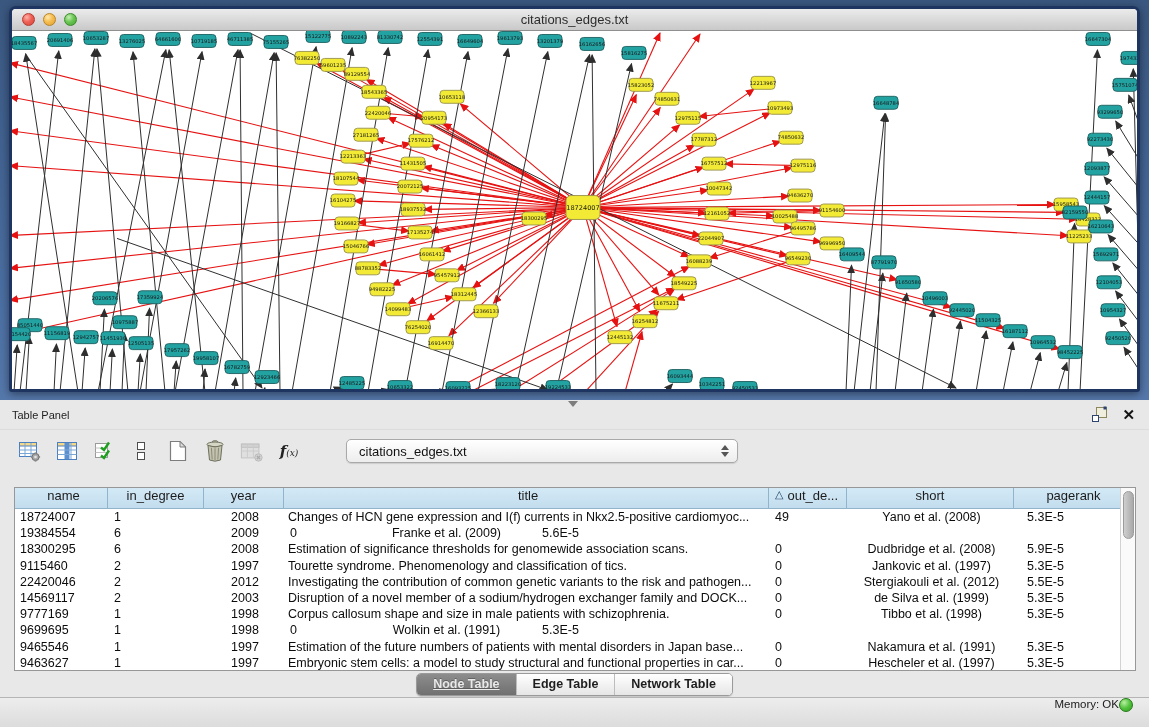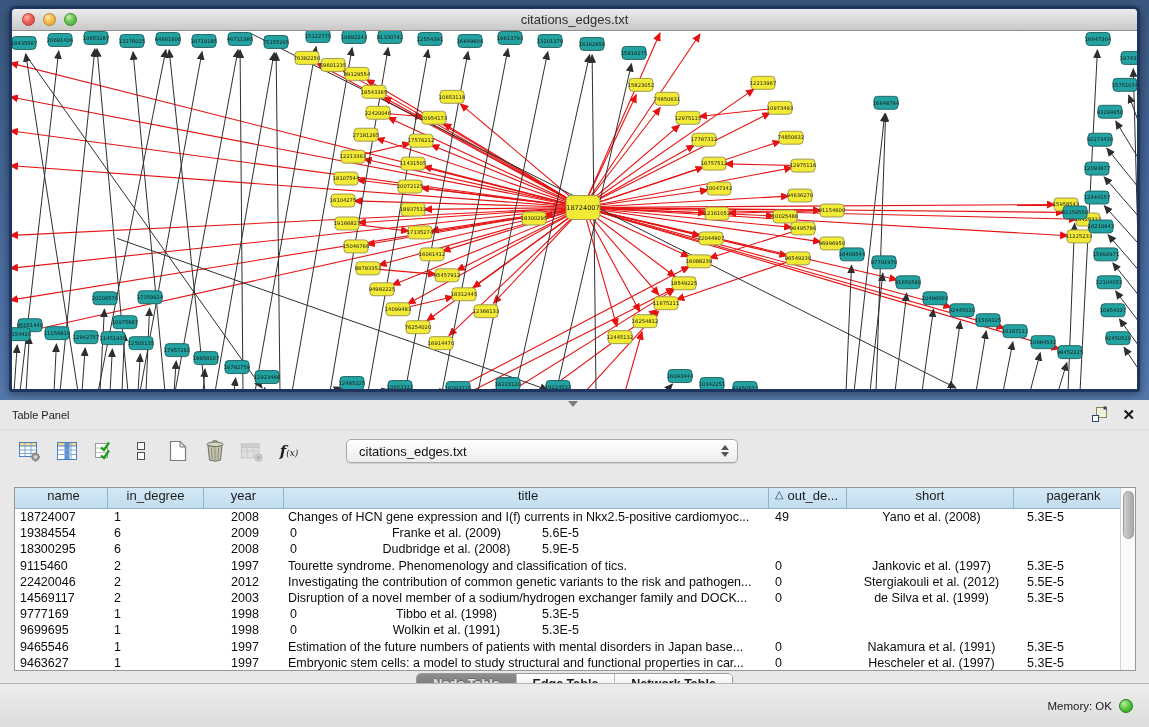--- a/index.html
+++ b/index.html
@@ -74,23 +74,23 @@
 
   .tabsbar { position:absolute; left:0; top:273px; width:100%; display:flex; justify-content:center; }
   .segmented { display:flex; border:1px solid #9a9a9a; border-radius:5px; overflow:hidden;
     background:#fff; box-shadow:0 1px 1px rgba(0,0,0,.15); }
   .tab { font-size:12.5px; font-weight:bold; color:#1e1e1e; padding:3px 16px 4px;
     background:linear-gradient(#ffffff,#e6e6e6); border-left:1px solid #bdbdbd; cursor:default; }
   .tab:first-child { border-left:none;text-decoration:underline; }
   .tab.active { background:linear-gradient(#8d8d8d,#707070); color:#e9e9e9; text-shadow:0 -1px 0 rgba(0,0,0,.25); }
 
   
-  .statusbar { position:absolute; left:0; bottom:0; width:1149px; height:44px;
+  .statusbar { position:absolute; left:0; bottom:0; width:1149px; height:30px;
     background:linear-gradient(#ededed,#dcdcdc); border-top:1px solid #b5b5b5;
-    display:flex; align-items:center; justify-content:flex-end; padding-right:16px; gap:7px; }
+    display:flex; justify-content:flex-end; padding-right:16px; }
   .mem-label { font-size:11.5px; color:#202020; }
   .mem-dot { width:14px; height:14px; border-radius:50%;
     background:radial-gradient(circle at 35% 30%, #b8f0a0, #52c23e 50%, #2f9e20); border:1px solid #247a16; }
 </style>
 </head>
 <body>
 
 <div class="desktop">
   <div class="net-window">
     <div class="titlebar">
@@ -643,20 +643,21 @@
             <div class="td c1">6</div>
             <div class="td c2">2009</div>
             <div class="td c4">0</div>
             <div class="td c5">Franke et al. (2009)</div>
             <div class="td c6">5.6E-5</div>
           </div>
           <div class="tr">
             <div class="td c0">18300295</div>
             <div class="td c1">6</div>
             <div class="td c2">2008</div>
+            <div class="td c3">Estimation of significance thresholds for genomewide association scans.</div>
             <div class="td c4">0</div>
             <div class="td c5">Dudbridge et al. (2008)</div>
             <div class="td c6">5.9E-5</div>
           </div>
           <div class="tr">
             <div class="td c0">9115460</div>
             <div class="td c1">2</div>
             <div class="td c2">1997</div>
             <div class="td c3">Tourette syndrome. Phenomenology and classification of tics.</div>
             <div class="td c4">0</div>
@@ -678,20 +679,21 @@
             <div class="td c2">2003</div>
             <div class="td c3">Disruption of a novel member of a sodium/hydrogen exchanger family and DOCK...</div>
             <div class="td c4">0</div>
             <div class="td c5">de Silva et al. (1999)</div>
             <div class="td c6">5.3E-5</div>
           </div>
           <div class="tr">
             <div class="td c0">9777169</div>
             <div class="td c1">1</div>
             <div class="td c2">1998</div>
+            <div class="td c3">Corpus callosum shape and size in male patients with schizophrenia.</div>
             <div class="td c4">0</div>
             <div class="td c5">Tibbo et al. (1998)</div>
             <div class="td c6">5.3E-5</div>
           </div>
           <div class="tr">
             <div class="td c0">9699695</div>
             <div class="td c1">1</div>
             <div class="td c2">1998</div>
             <div class="td c4">0</div>
             <div class="td c5">Wolkin et al. (1991)</div>

